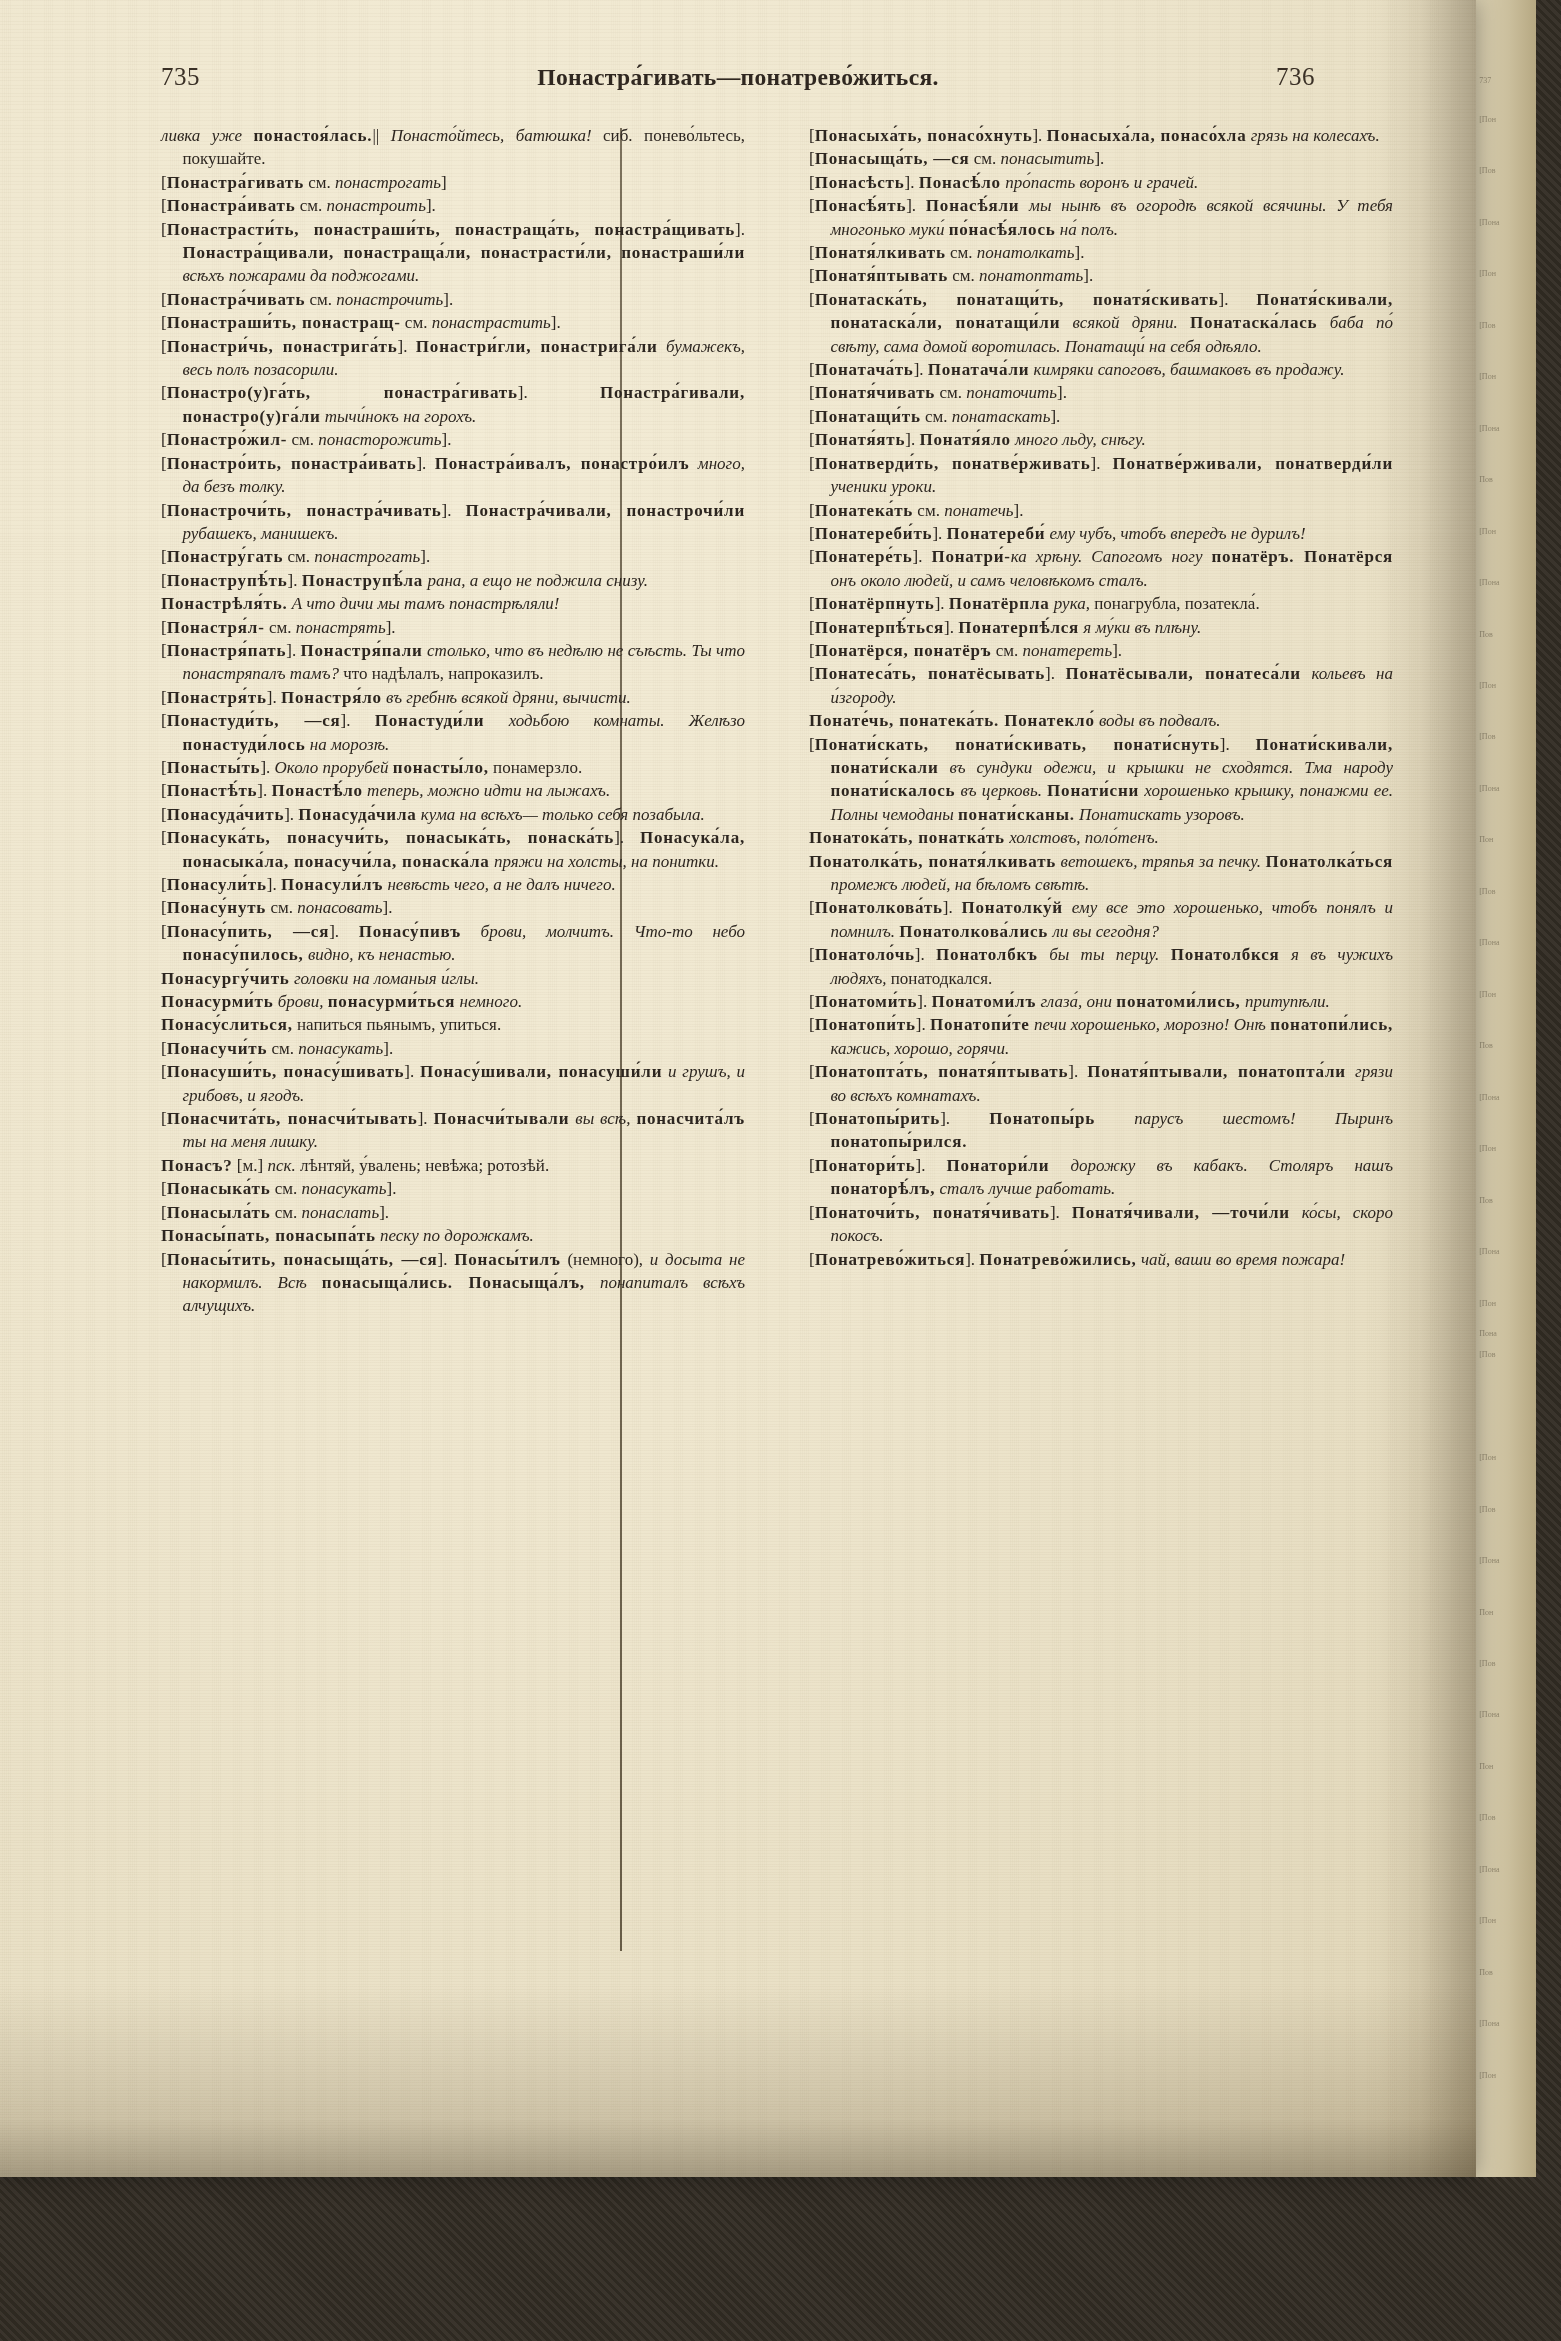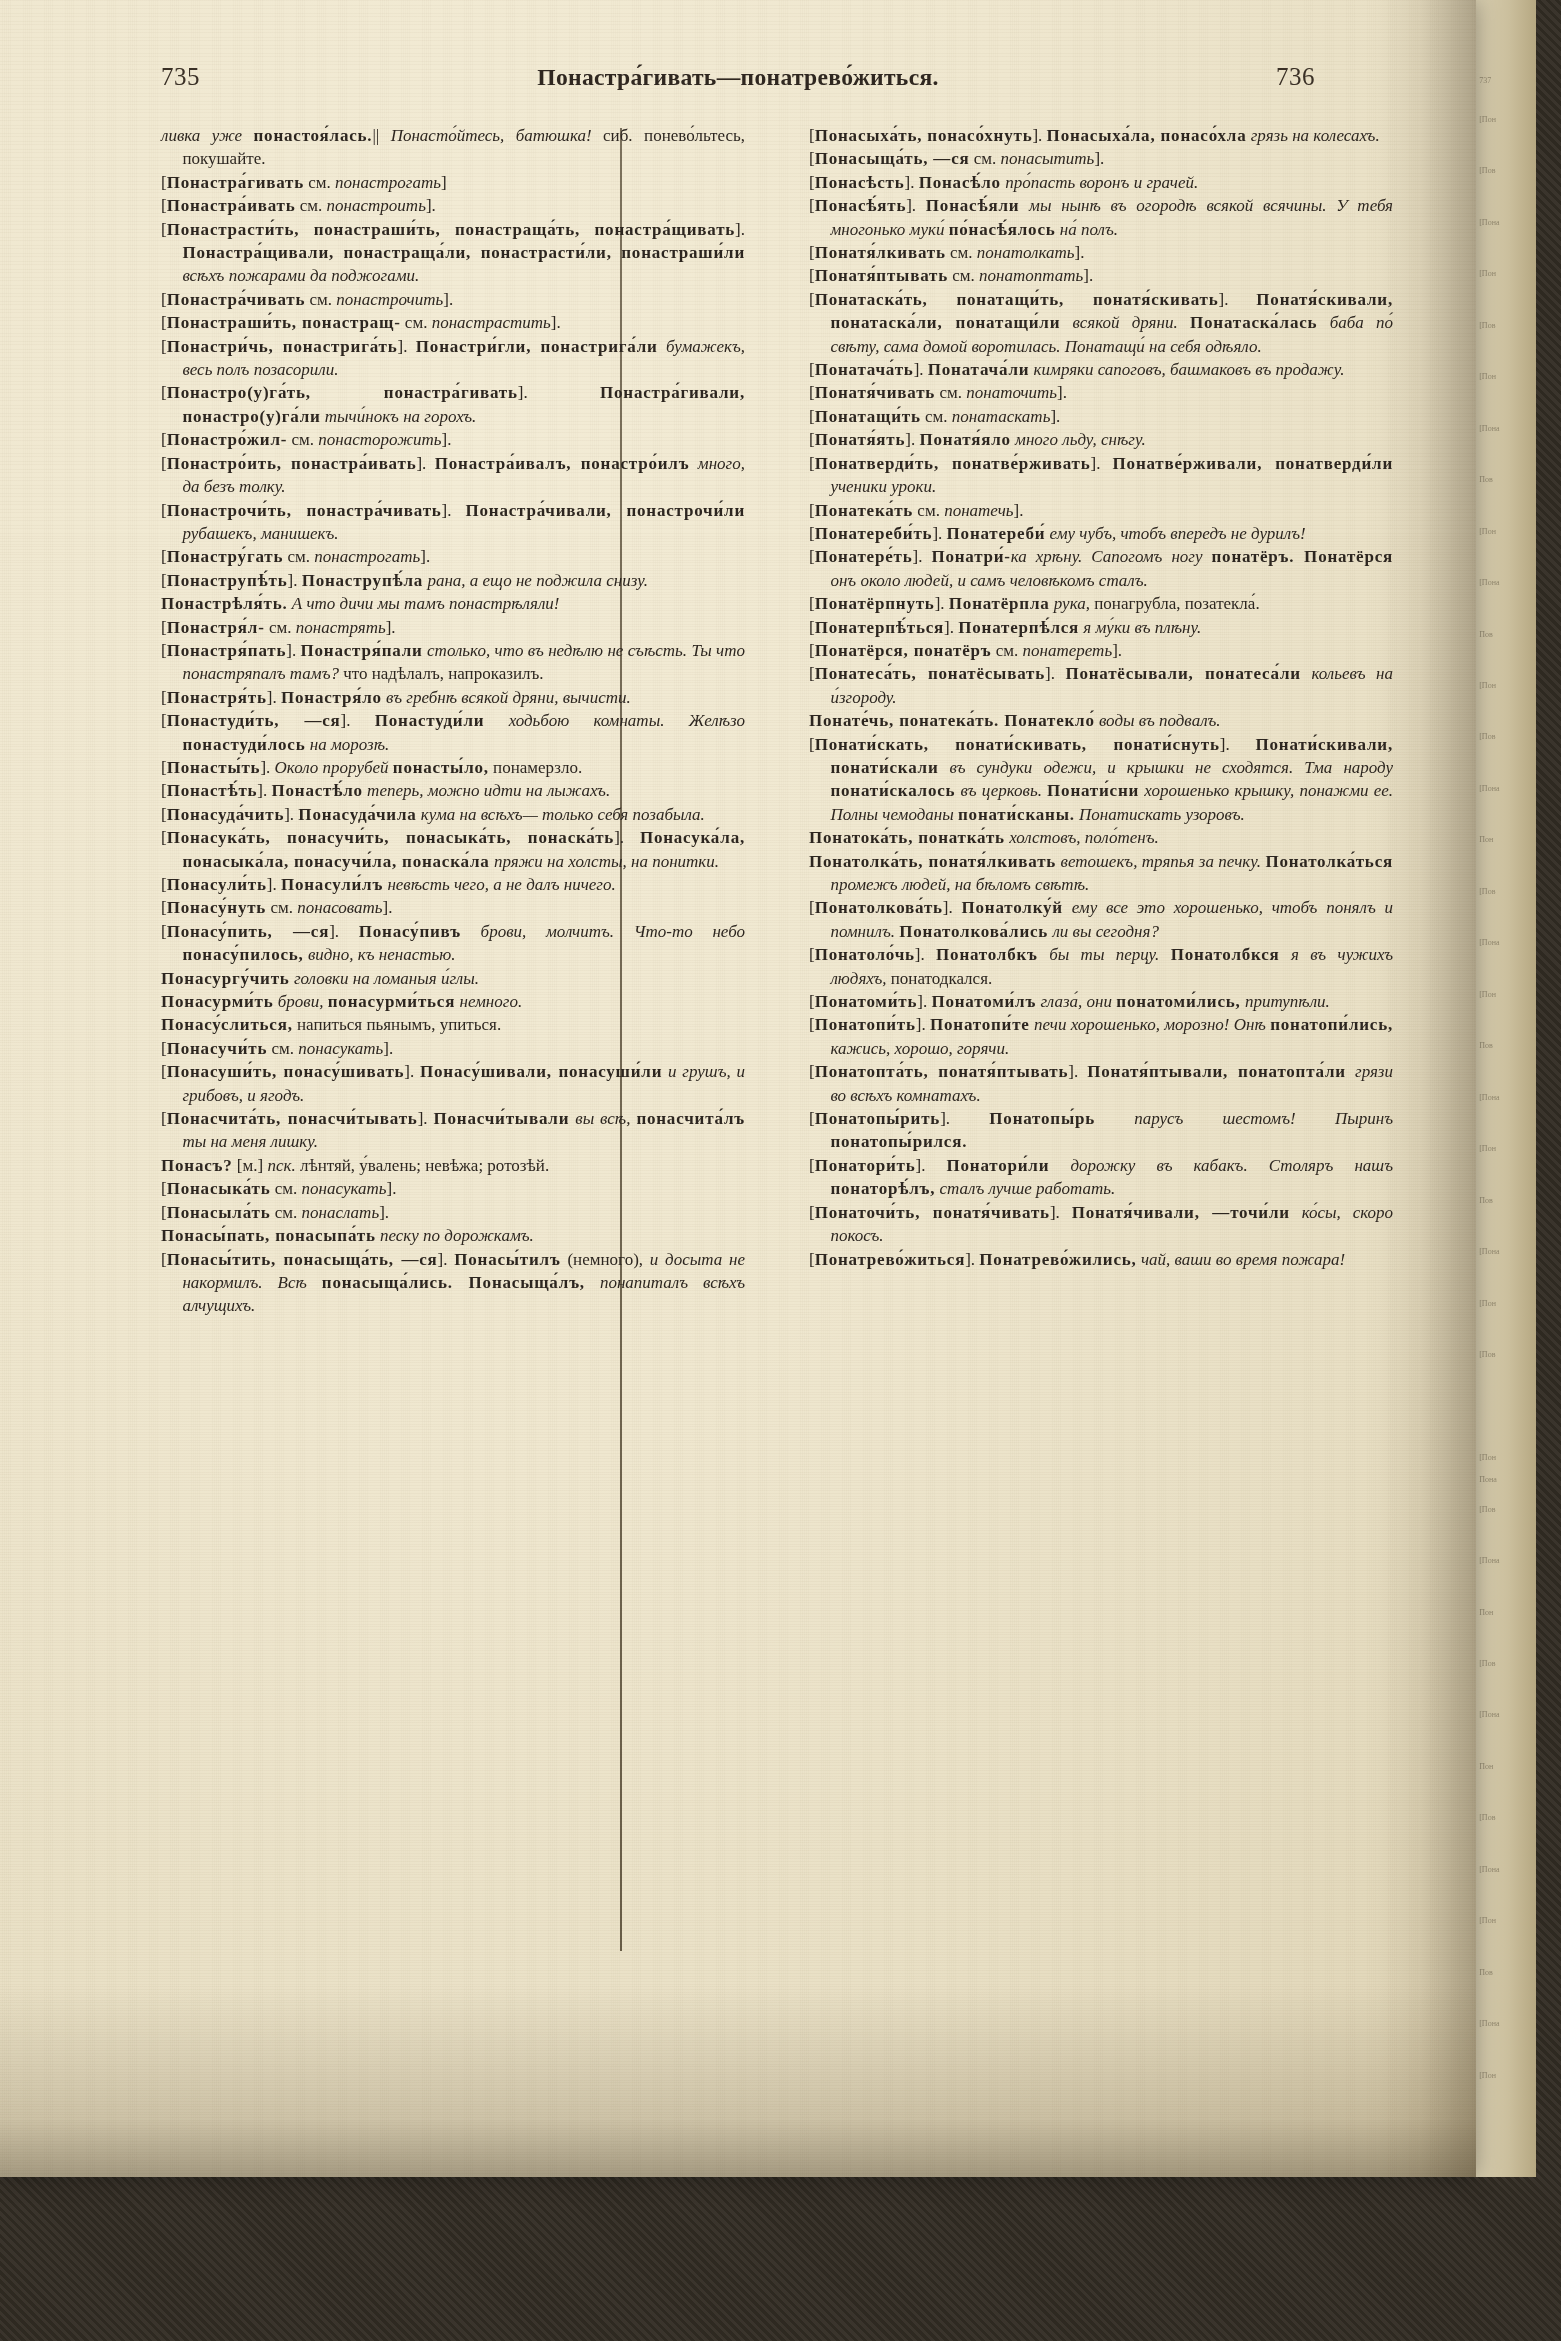--- a/index.html
+++ b/index.html
@@ -127,21 +127,21 @@
         <div class="fragline" style="top: 888px;">[Пов</div>
         <div class="fragline" style="top: 939px;">[Пона</div>
         <div class="fragline" style="top: 991px;">[Пон</div>
         <div class="fragline" style="top: 1042px;">Пов</div>
         <div class="fragline" style="top: 1094px;">[Пона</div>
         <div class="fragline" style="top: 1145px;">[Пон</div>
         <div class="fragline" style="top: 1197px;">Пов</div>
         <div class="fragline" style="top: 1248px;">[Пона</div>
         <div class="fragline" style="top: 1300px;">[Пон</div>
         <div class="fragline" style="top: 1351px;">[Пов</div>
-        <div class="fragline" style="top: 1476px;">Пона</div>
+        <div class="fragline" style="top: 1330px;">Пона</div>
         <div class="fragline" style="top: 1454px;">[Пон</div>
         <div class="fragline" style="top: 1506px;">[Пов</div>
         <div class="fragline" style="top: 1557px;">[Пона</div>
         <div class="fragline" style="top: 1609px;">Пон</div>
         <div class="fragline" style="top: 1660px;">[Пов</div>
         <div class="fragline" style="top: 1711px;">[Пона</div>
         <div class="fragline" style="top: 1763px;">Пон</div>
         <div class="fragline" style="top: 1814px;">[Пов</div>
         <div class="fragline" style="top: 1866px;">[Пона</div>
         <div class="fragline" style="top: 1917px;">[Пон</div>

